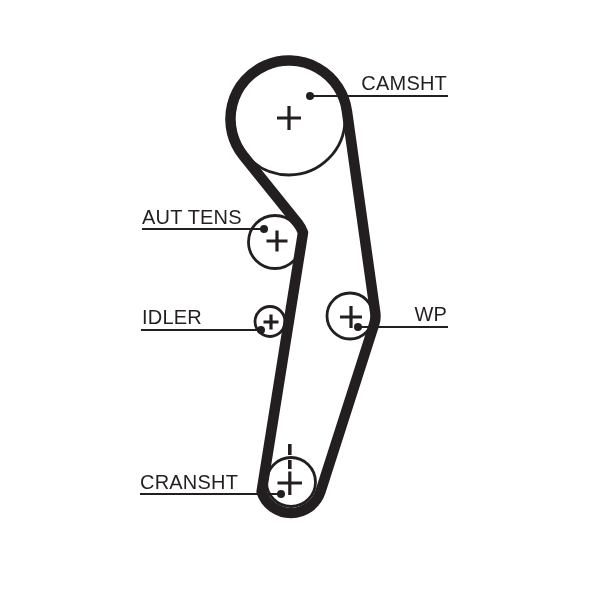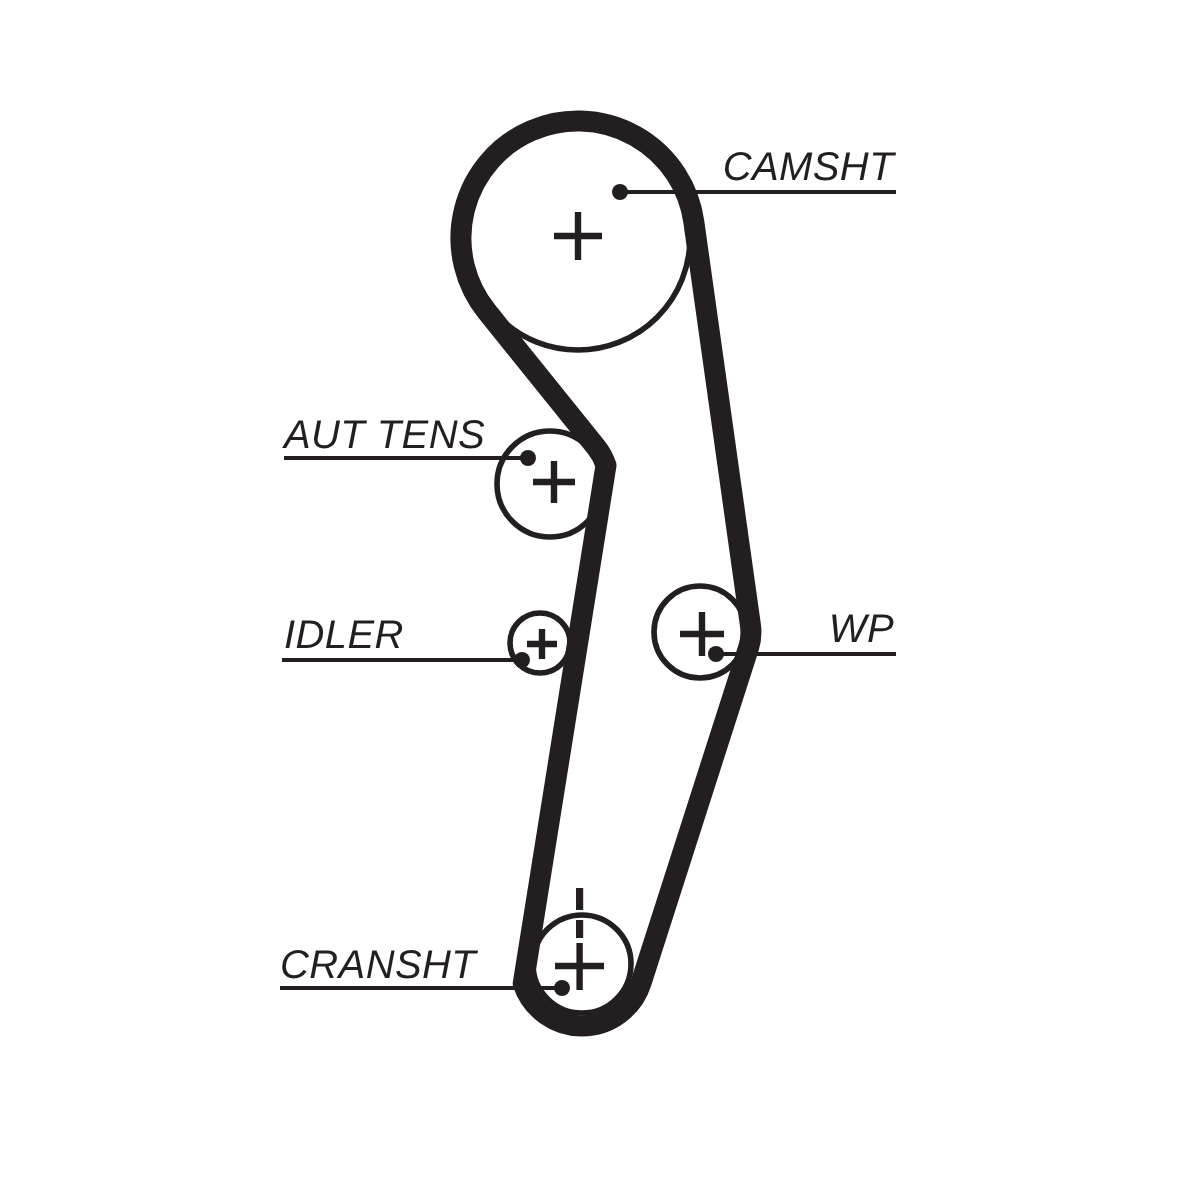--- a/index.html
+++ b/index.html
@@ -3,21 +3,20 @@
 <meta charset="utf-8">
 <style>
   :root { --ink: #231f20; --bg: #ffffff; }
   html, body { margin: 0; padding: 0; background: var(--bg); }
   .stage {
     position: relative;
     width: 596px;
     height: 589px;
     background: var(--bg);
     overflow: hidden;
-    font-style: italic;
   }
   svg { display: block; }
   .belt {
     fill: none;
     stroke: var(--ink);
     stroke-width: 10.5;
     stroke-linejoin: round;
   }
   .pulley {
     fill: none;

